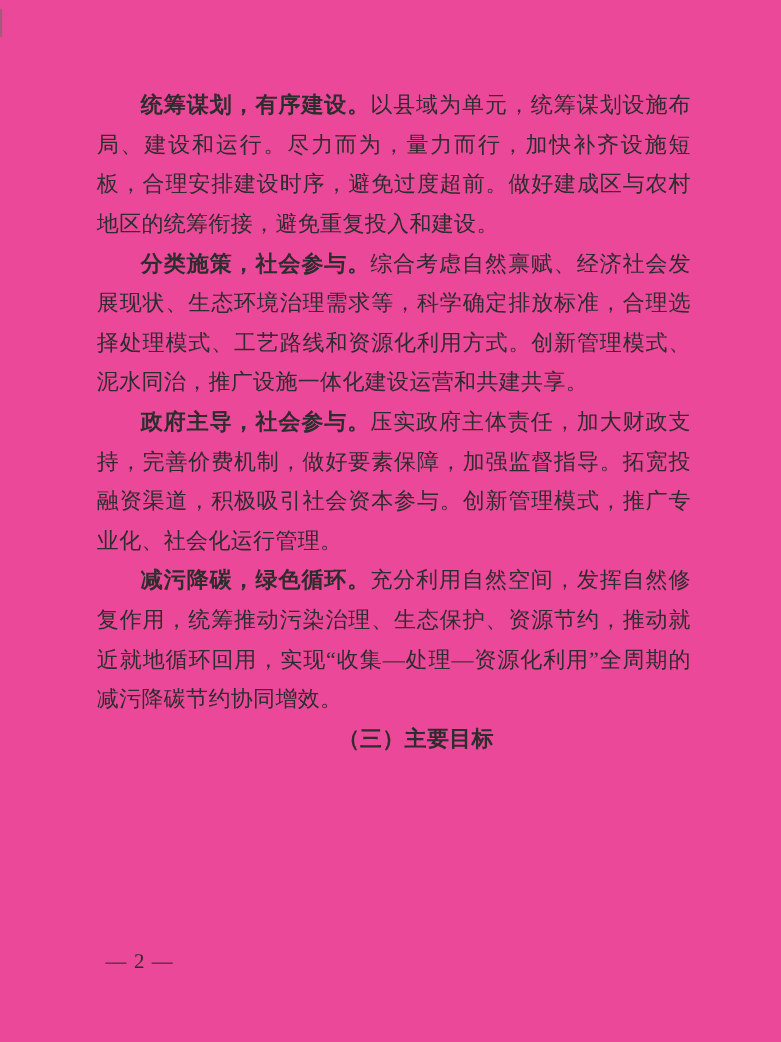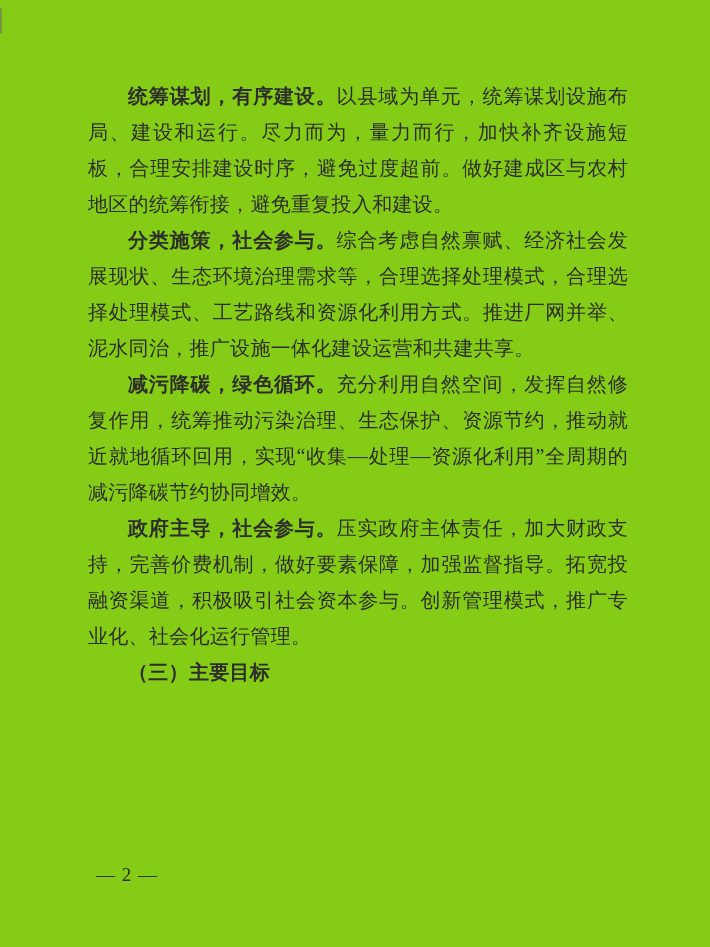--- a/index.html
+++ b/index.html
@@ -10,21 +10,21 @@
     width: 710px;
     height: 947px;
     background: #ffffff;
     position: relative;
     overflow: hidden;
     font-family: "Liberation Serif", "DejaVu Serif", serif;
   }
   .page {
     position: absolute;
     inset: 0;
-    background: #84cc16;
+    background: #ec4899;
   }
   
   .scan-artifact {
     position: absolute;
     left: 0;
     top: 8px;
     width: 2px;
     height: 26px;
     background: #6a6a6a;
     opacity: 0.55;
@@ -44,21 +44,21 @@
     text-indent: 2em;
     text-align: justify;
     text-justify: inter-ideograph;
     letter-spacing: 0.3px;
   }
   .para .lead {
     font-weight: bold;
   }
   .heading {
     font-weight: bold;
-    text-align: left;
+    text-align: center;
   }
   .page-footer {
     position: absolute;
     left: 96px;
     top: 864px;
     font-size: 19px;
     color: #2d2d2d;
     letter-spacing: 1px;
   }
 </style>
@@ -66,25 +66,25 @@
 <body>
 
 <div class="page">
 
   <div class="scan-artifact"></div>
 
   <main class="content">
 
     <p class="para"><b class="lead">统筹谋划，有序建设。</b><span>以县域为单元，统筹谋划设施布局、建设和运行。尽力而为，量力而行，加快补齐设施短板，合理安排建设时序，避免过度超前。做好建成区与农村地区的统筹衔接，避免重复投入和建设。</span></p>
 
-    <p class="para"><b class="lead">分类施策，社会参与。</b><span>综合考虑自然禀赋、经济社会发展现状、生态环境治理需求等，合理选择处理模式，合理选择处理模式、工艺路线和资源化利用方式。推进厂网并举、泥水同治，推广设施一体化建设运营和共建共享。</span></p>
+    <p class="para"><b class="lead">分类施策，社会参与。</b><span>综合考虑自然禀赋、经济社会发展现状、生态环境治理需求等，科学确定排放标准，合理选择处理模式、工艺路线和资源化利用方式。创新管理模式、泥水同治，推广设施一体化建设运营和共建共享。</span></p>
+
+    <p class="para"><b class="lead">政府主导，社会参与。</b><span>压实政府主体责任，加大财政支持，完善价费机制，做好要素保障，加强监督指导。拓宽投融资渠道，积极吸引社会资本参与。创新管理模式，推广专业化、社会化运行管理。</span></p>
 
     <p class="para"><b class="lead">减污降碳，绿色循环。</b><span>充分利用自然空间，发挥自然修复作用，统筹推动污染治理、生态保护、资源节约，推动就近就地循环回用，实现“收集—处理—资源化利用”全周期的减污降碳节约协同增效。</span></p>
-
-    <p class="para"><b class="lead">政府主导，社会参与。</b><span>压实政府主体责任，加大财政支持，完善价费机制，做好要素保障，加强监督指导。拓宽投融资渠道，积极吸引社会资本参与。创新管理模式，推广专业化、社会化运行管理。</span></p>
 
     <p class="para heading">（三）主要目标</p>
 
 
   </main>
 
   <footer class="page-footer">
     <span>— 2 —</span>
   </footer>
 

